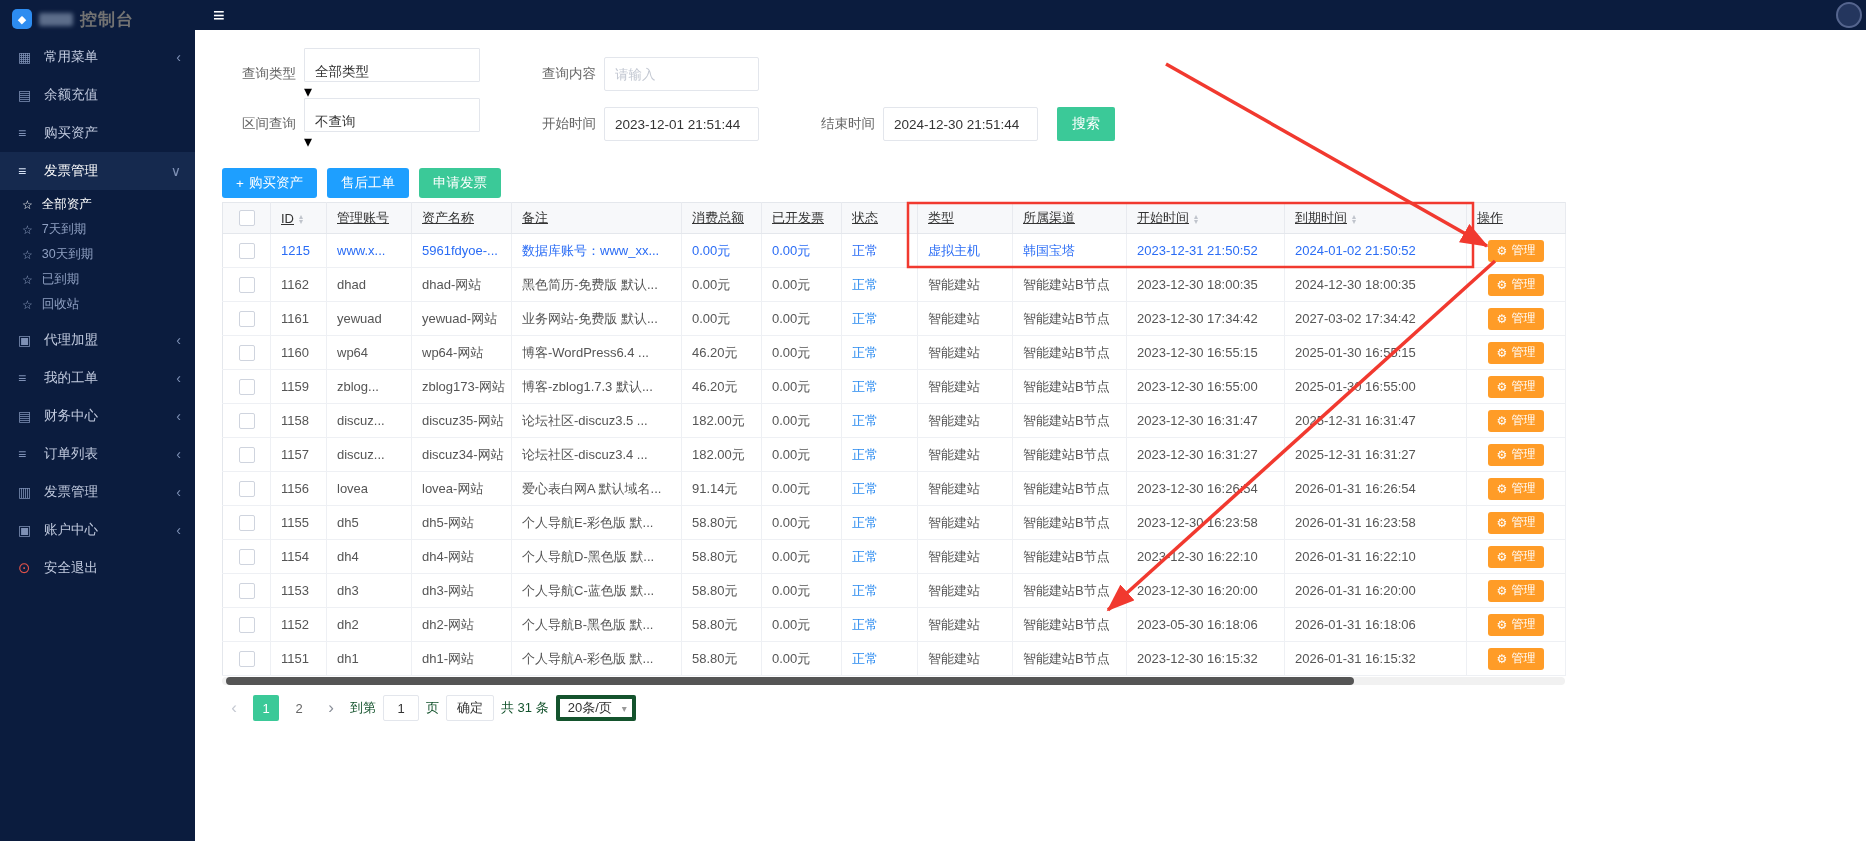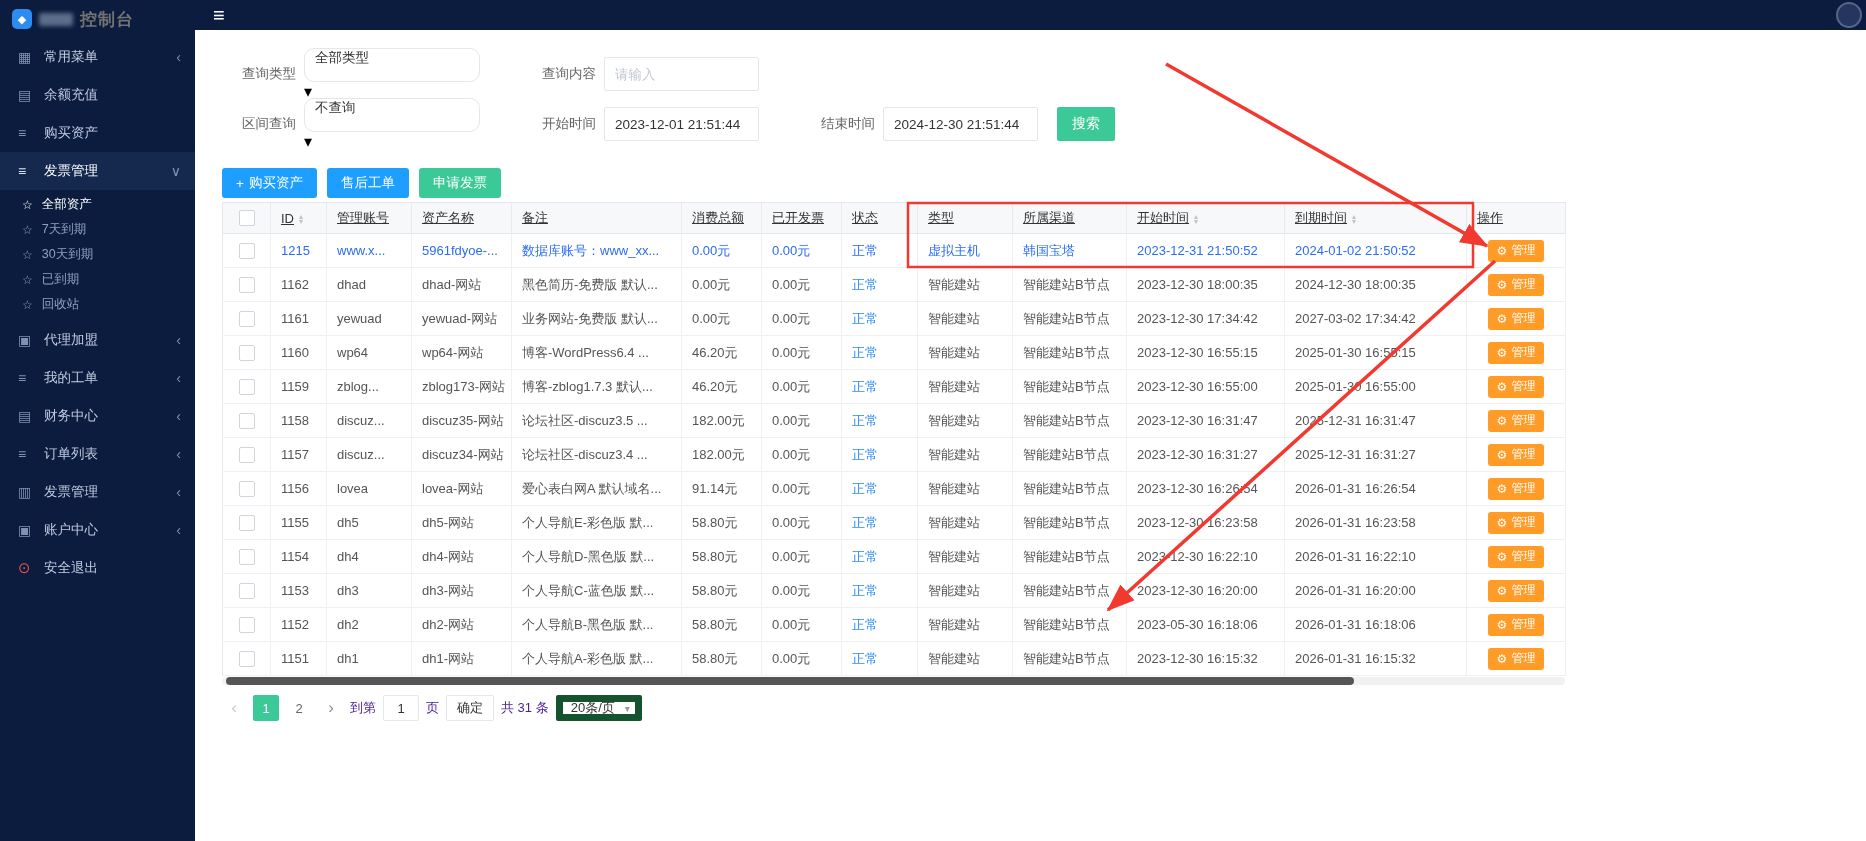--- a/index.html
+++ b/index.html
@@ -32,21 +32,21 @@
   .hamburger{color:#ffffff;font-size:20px;line-height:1;cursor:pointer;}
   .avatar{margin-left:auto;margin-right:-6px;width:22px;height:22px;border-radius:50%;background:#24365e;border:2px solid #55658e;flex:0 0 auto;}
   
   .content{position:absolute;left:195px;top:30px;right:0;bottom:0;background:#ffffff;padding-left:27px;box-sizing:border-box;}
   
   .filters{padding-top:26px;}
   .f-row{display:flex;align-items:center;height:36px;margin-bottom:14px;}
   .f-row:last-child{margin-bottom:0;}
   .f-label{width:62px;margin-left:20px;font-size:13.5px;color:#666;flex:0 0 auto;white-space:nowrap;}
   .f-ctrl{position:relative;flex:0 0 auto;}
-  .select-box{width:176px;height:34px;box-sizing:border-box;border:1px solid #e3e6ec;border-radius:10px;background:#fff;display:flex;align-items:flex-start;padding:0 26px 0 10px;font-size:13.5px;color:#333;cursor:pointer;}
+  .select-box{width:176px;height:34px;box-sizing:border-box;border:1px solid #e3e6ec;border-radius:1px;background:#fff;display:flex;align-items:flex-end;padding:0 26px 0 10px;font-size:13.5px;color:#333;cursor:pointer;}
   .text-input{width:155px;height:34px;box-sizing:border-box;border:1px solid #e3e6ec;border-radius:2px;padding:0 10px;font-size:13.5px;color:#333;outline:none;}
   .text-input::placeholder{color:#c3c8d2;}
   .gap{width:42px;flex:0 0 auto;}
   .search-btn{height:34px;margin-left:19px;border:none;border-radius:2px;background:#3bc998;color:#fff;font-size:14px;padding:0 15px;cursor:pointer;font-family:inherit;text-align:center;}
   
   .actions{display:flex;gap:10px;margin-top:26px;}
   .btn{height:30px;border:none;border-radius:3px;color:#fff;font-size:13.5px;padding:0 14px;cursor:pointer;font-family:inherit;display:inline-flex;align-items:center;gap:5px;}
   .btn.blue{background:#1e9fff;}
   .btn.green{background:#3bc998;}
   
@@ -64,24 +64,24 @@
   .manage-btn{display:inline-flex;align-items:center;gap:4px;background:#ff9c27;color:#fff;border:none;border-radius:3px;height:22px;padding:0 9px;font-size:12px;cursor:pointer;font-family:inherit;}
   
   .hscroll{width:1343px;height:8px;background:#f1f1f1;border-radius:4px;position:relative;margin-top:1px;}
   .hthumb{position:absolute;left:4px;top:0;height:8px;width:1128px;background:#555;border-radius:4px;cursor:pointer;}
   
   .pagination{display:flex;align-items:center;gap:7px;margin-top:10px;font-size:13px;color:#666;}
   .pg-btn{width:24px;height:26px;display:inline-flex;align-items:center;justify-content:center;font-size:17px;color:#c5c9d2;cursor:pointer;}
   .pg-btn.next{color:#8a8f99;}
   .pg-num{min-width:26px;height:26px;display:inline-flex;align-items:center;justify-content:center;border-radius:2px;color:#666;cursor:pointer;}
   .pg-num.active{background:#3bc998;color:#fff;}
-  .pg-text{color:#4c1d95;}
+  .pg-text{color:#14532d;}
   .pg-jump{width:36px;height:26px;box-sizing:border-box;border:1px solid #e3e6ec;border-radius:2px;text-align:center;font-size:13px;color:#333;outline:none;}
   .pg-ok{height:26px;border:1px solid #e3e6ec;background:#fff;border-radius:2px;padding:0 10px;font-size:13px;color:#333;cursor:pointer;font-family:inherit;}
-  .pg-size{height:26px;box-sizing:border-box;border:7px solid #14532d;border-radius:2px;padding:0 20px 0 8px;display:inline-flex;align-items:center;font-size:13px;color:#333;position:relative;cursor:pointer;}
+  .pg-size{height:26px;box-sizing:border-box;border:4px solid #14532d;border-radius:2px;padding:0 20px 0 8px;display:inline-flex;align-items:center;font-size:13px;color:#333;position:relative;cursor:pointer;}
   .pg-size .caret{position:absolute;right:5px;font-size:10px;color:#999;}
   
   .annotations{position:absolute;left:0;top:0;width:1866px;height:841px;pointer-events:none;z-index:10;}
 </style>
 </head>
 <body>
 
 <aside class="sidebar">
   <div class="logo-row">
     <span class="logo-mark">◆</span>

